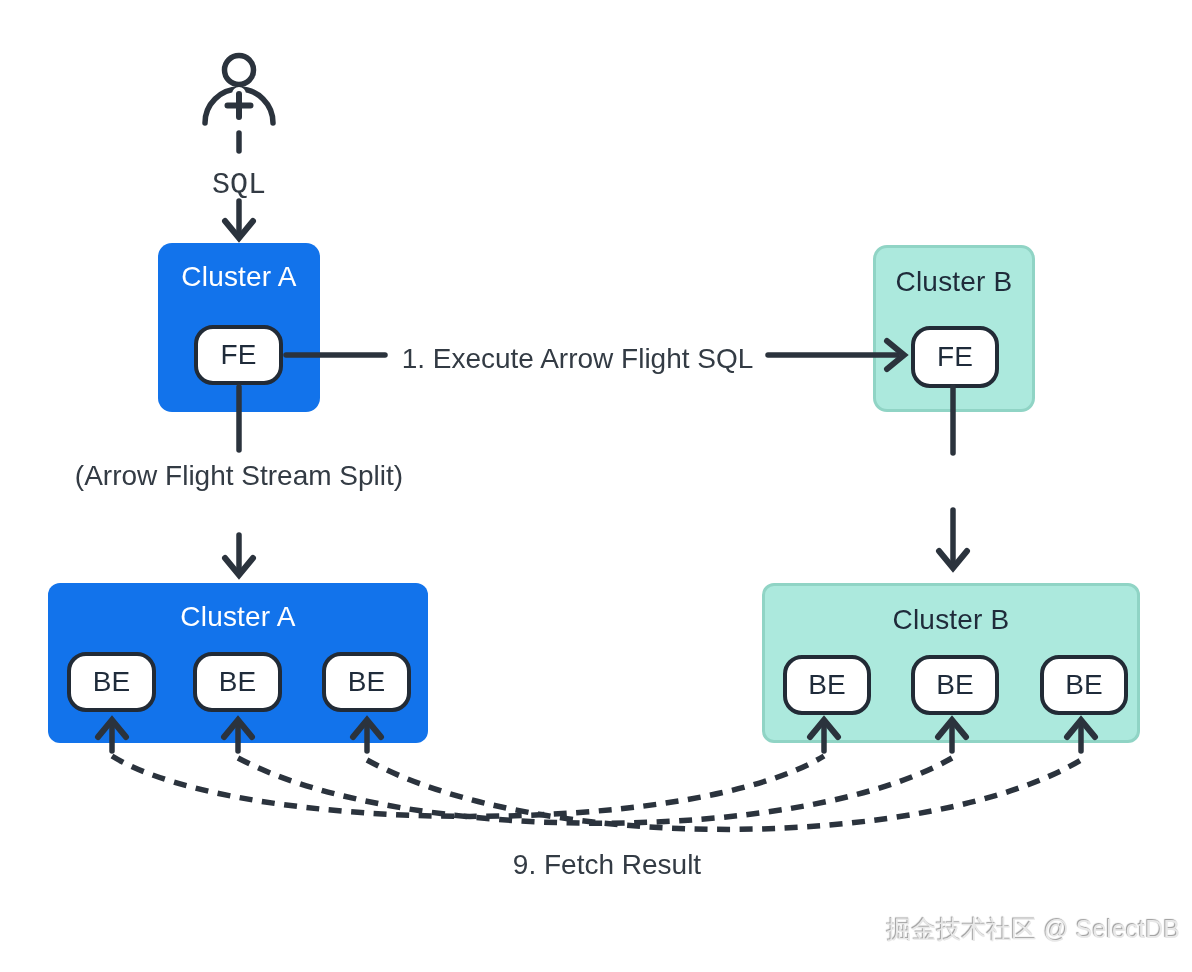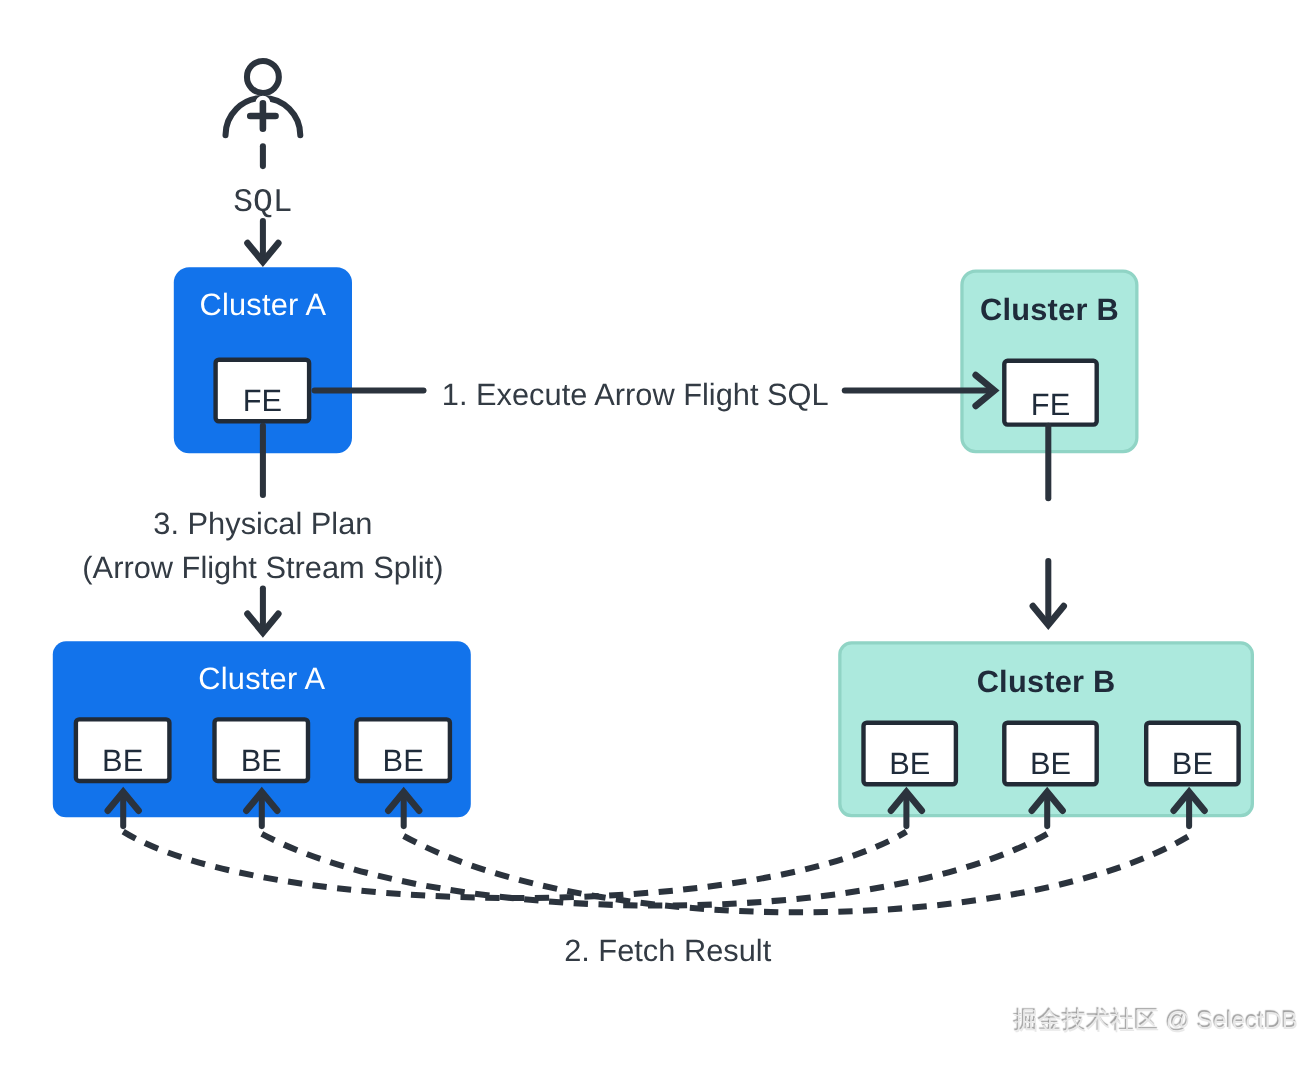--- a/index.html
+++ b/index.html
@@ -12,39 +12,39 @@
     font-family: "Liberation Sans", "DejaVu Sans", sans-serif;
   }
   .cluster { position: absolute; box-sizing: border-box; z-index: 1; }
   .cluster.blue   { background: var(--cluster-a-fill); border-radius: 14px; padding-left: 12px; }
   .cluster.teal   { background: var(--cluster-b-fill); border: 3px solid var(--cluster-b-border); border-radius: 14px; }
   .cluster-title {
     position: absolute; left: 0; right: 0; top: 18px;
     text-align: center; font-size: 28px; letter-spacing: 0.2px;
   }
   .cluster-title.light { color: var(--cluster-a-title-color); }
-  .cluster-title.dark  { color: var(--cluster-b-title-color); font-weight: bold; }
+  .cluster-title.dark  { color: var(--cluster-b-title-color); }
   .node {
     position: absolute; box-sizing: border-box;
     background: var(--node-fill);
     border: 4px solid var(--node-border);
-    border-radius: 5px;
-    display: flex; align-items: flex-end; justify-content: center;
+    border-radius: 19px;
+    display: flex; align-items: center; justify-content: center;
     font-size: 28px; color: var(--cluster-b-title-color);
   }
   .edge-label {
     position: absolute; z-index: 3;
     color: var(--label-color);
     font-size: 28px; line-height: 40px; text-align: center;
     white-space: nowrap;
   }
   .watermark {
     position: absolute; z-index: 3;
     right: 12px; top: 913px;
-    font-size: 22px;
+    font-size: 25px;
     color: var(--watermark-color);
     text-shadow: -1px -1px 1px #9b9b9b, 1px 1px 1px #ffffff;
     white-space: nowrap;
   }
   svg.overlay { position: absolute; left: 0; top: 0; z-index: 2; pointer-events: none; }
   .st   { stroke: var(--arrow-color); stroke-width: 5.5; fill: none; stroke-linecap: round; }
   .ah   { stroke: var(--arrow-color); stroke-width: 6;   fill: none; stroke-linecap: round; stroke-linejoin: miter; }
   .halo { stroke: #ffffff; stroke-width: 14; fill: none; stroke-linecap: round; }
   .dash { stroke: var(--arrow-color); stroke-width: 5.5; fill: none; stroke-linecap: butt; stroke-dasharray: 13 9.5; }
 </style>
@@ -146,24 +146,23 @@
       <path class="dash" d="M 238 758 C 400 845, 800 845, 952 758"></path>
       <path class="dash" d="M 367 760 C 540 855, 930 850, 1081 760"></path>
     </g>
   </svg>
 
   <div class="edge-label" style="left:189px; top:165px; width:100px; font-size:30px;font-family:Liberation Mono, monospace;">SQL</div>
 
   <div class="edge-label" style="left:380px; top:339px; width:395px;">1. Execute Arrow Flight SQL</div>
 
   <div class="edge-label" style="left:14px; top:456px; width:450px;">
-    <div>3. Physical Plan</div>
     <div>(Arrow Flight Stream Split)</div>
   </div>
 
 
   <div class="edge-label" style="left:407px; top:845px; width:400px;">
-    <div>2. Fetch Result</div>
+    <div>9. Fetch Result</div>
   </div>
 
   <div class="watermark">掘金技术社区 @ SelectDB</div>
 
 </div>
 
 </body></html>

